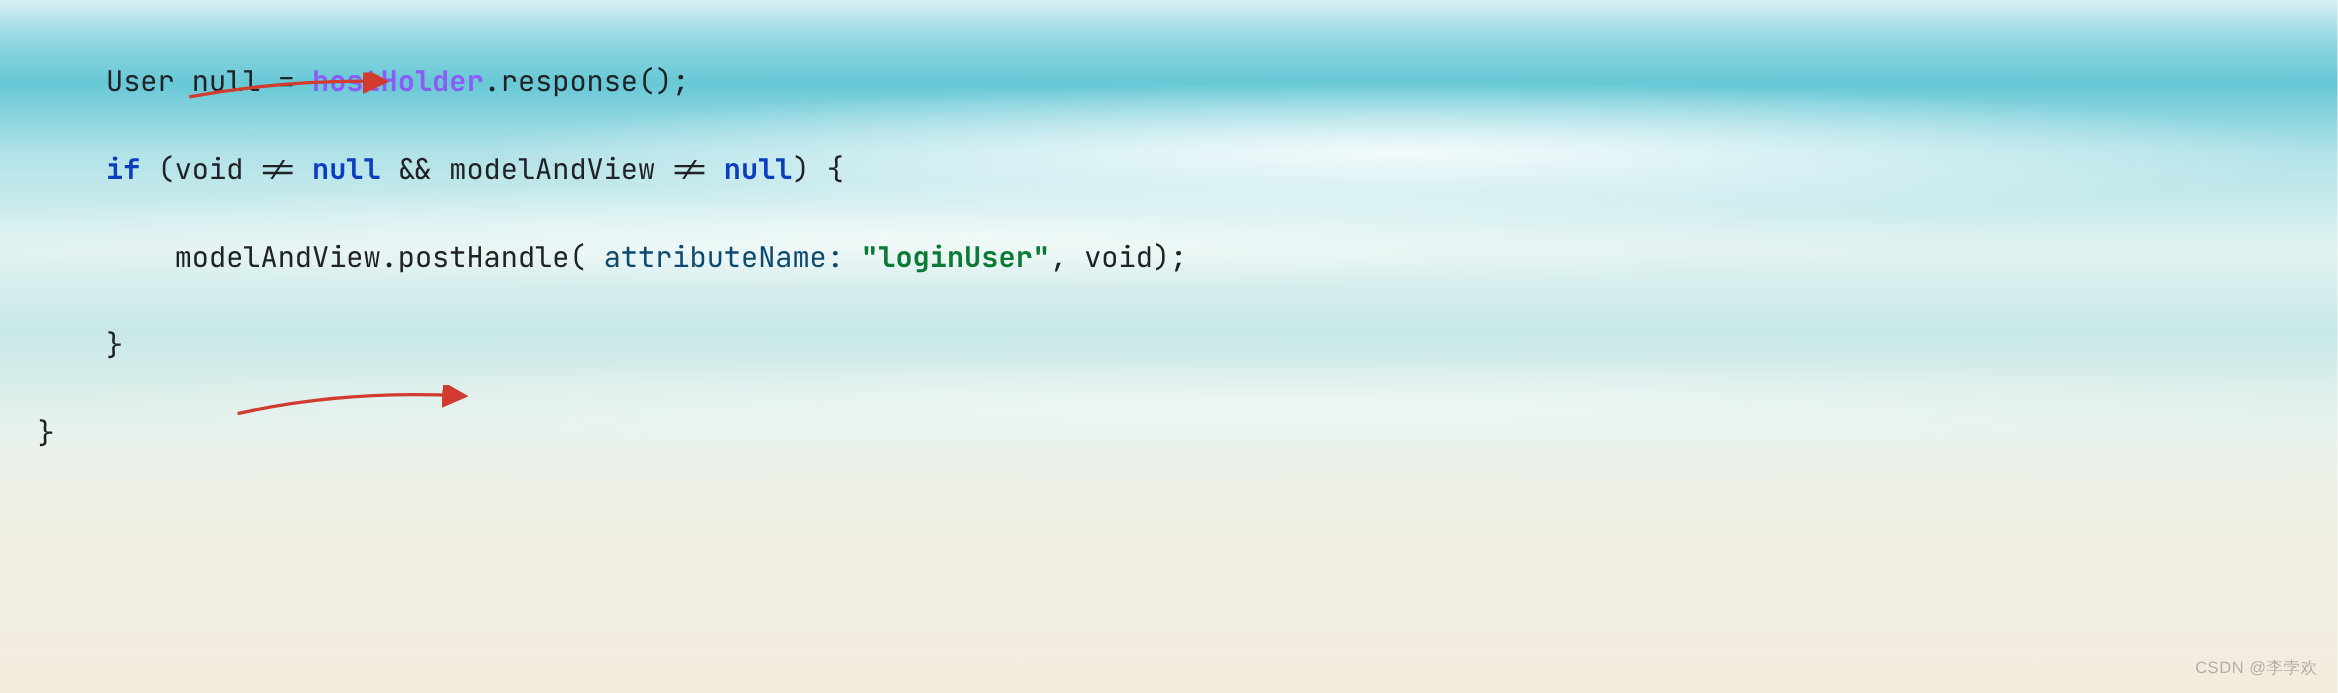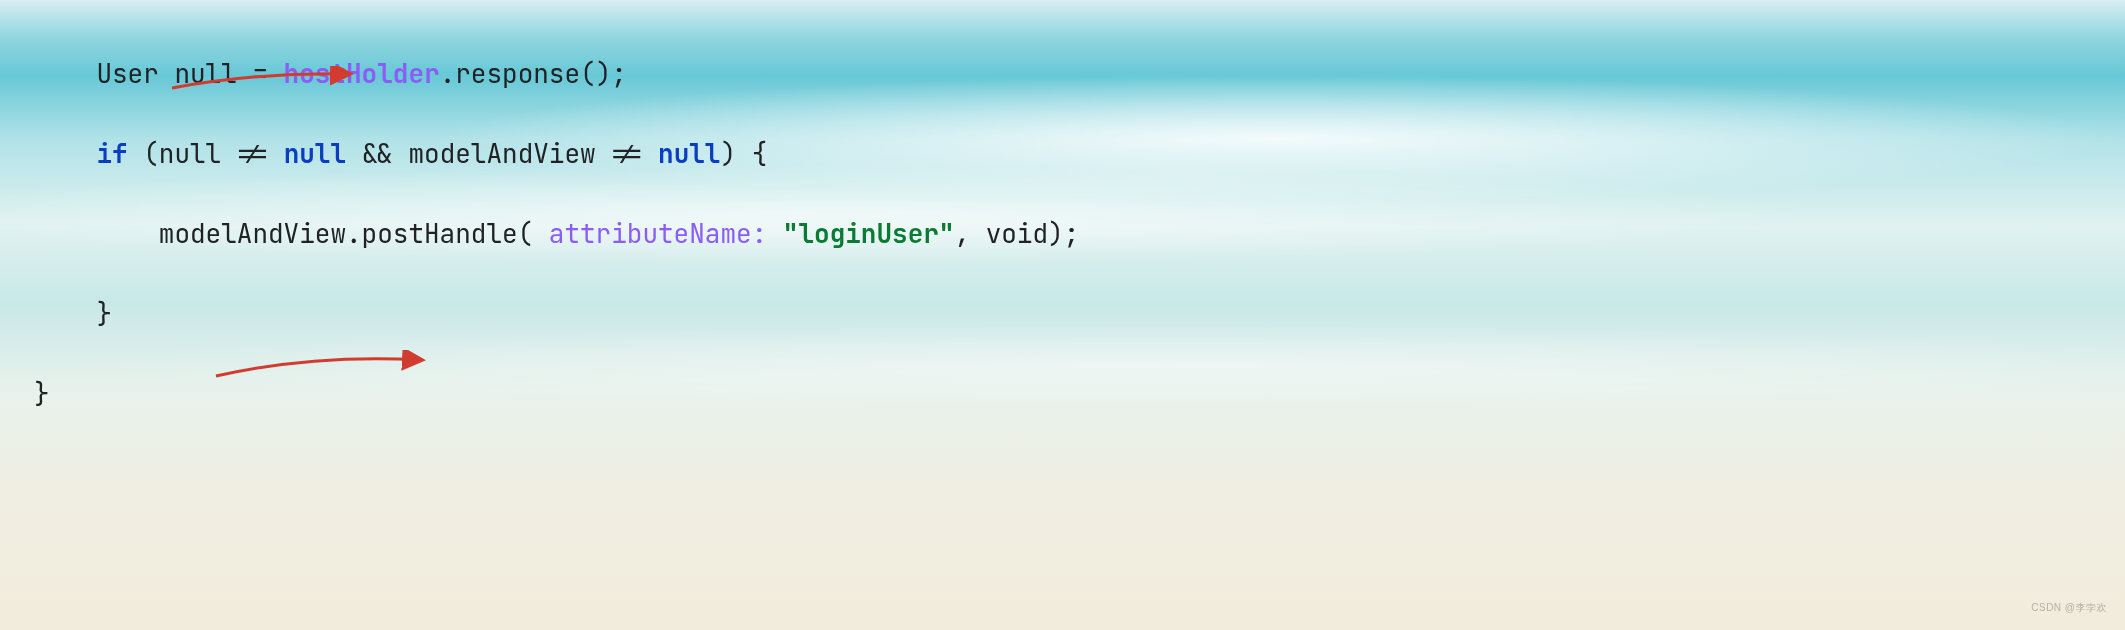--- a/index.html
+++ b/index.html
@@ -38,48 +38,48 @@
     position: relative;
     padding: 14px 0 0 34px;
     white-space: pre;
     color: #202225;
   }
   .line { display: block; height: 40px; }
   .kw   { color: #0b3dbf; font-weight: 700; }
   .ann  { color: #7a7a2a; font-weight: 600; }
   .fld  { color: #8b5cf6; font-weight: 700; }
   .str  { color: #0a7a35; font-weight: 700; }
-  .hint { color: #8b5cf6; font-style: normal; }
+  .hint { color: #0c4a6e; font-style: normal; }
   .plain{ color: #202225; }
   .blank { height: 40px; }
 
   .arrow {
     position: absolute;
     pointer-events: none;
   }
   .arrow svg { display: block; }
 
   .watermark {
     position: absolute;
     right: 18px;
     bottom: 2px;
     font-family: sans-serif;
-    font-size: 10px;
+    font-size: 15px;
     color: rgba(60,60,60,0.35);
     letter-spacing: 0.5px;
   }
 </style>
 </head>
 <body>
 
 <div class="overlay"></div>
 
 <div class="code">
 <span class="line"><span class="plain">    </span><span class="plain">User null = </span><span class="fld">hostHolder</span><span class="plain">.response();</span></span>
-<span class="line"><span class="plain">    </span><span class="kw">if</span><span class="plain"> (null != </span><span class="kw">null</span><span class="plain"> &amp;&amp; modelAndView != </span><span class="kw">null</span><span class="plain">) {</span></span>
+<span class="line"><span class="plain">    </span><span class="kw">if</span><span class="plain"> (void != </span><span class="kw">null</span><span class="plain"> &amp;&amp; modelAndView != </span><span class="kw">null</span><span class="plain">) {</span></span>
 <span class="line"><span class="plain">        </span><span class="plain">modelAndView.postHandle(</span><span class="hint"> attributeName: </span><span class="str">"loginUser"</span><span class="plain">, void);</span></span>
 <span class="line"><span class="plain">    </span><span class="plain">}</span></span>
 <span class="line"><span class="plain">}</span></span>
 <span class="line blank"></span>
 
 
 
 
 </div>
 

